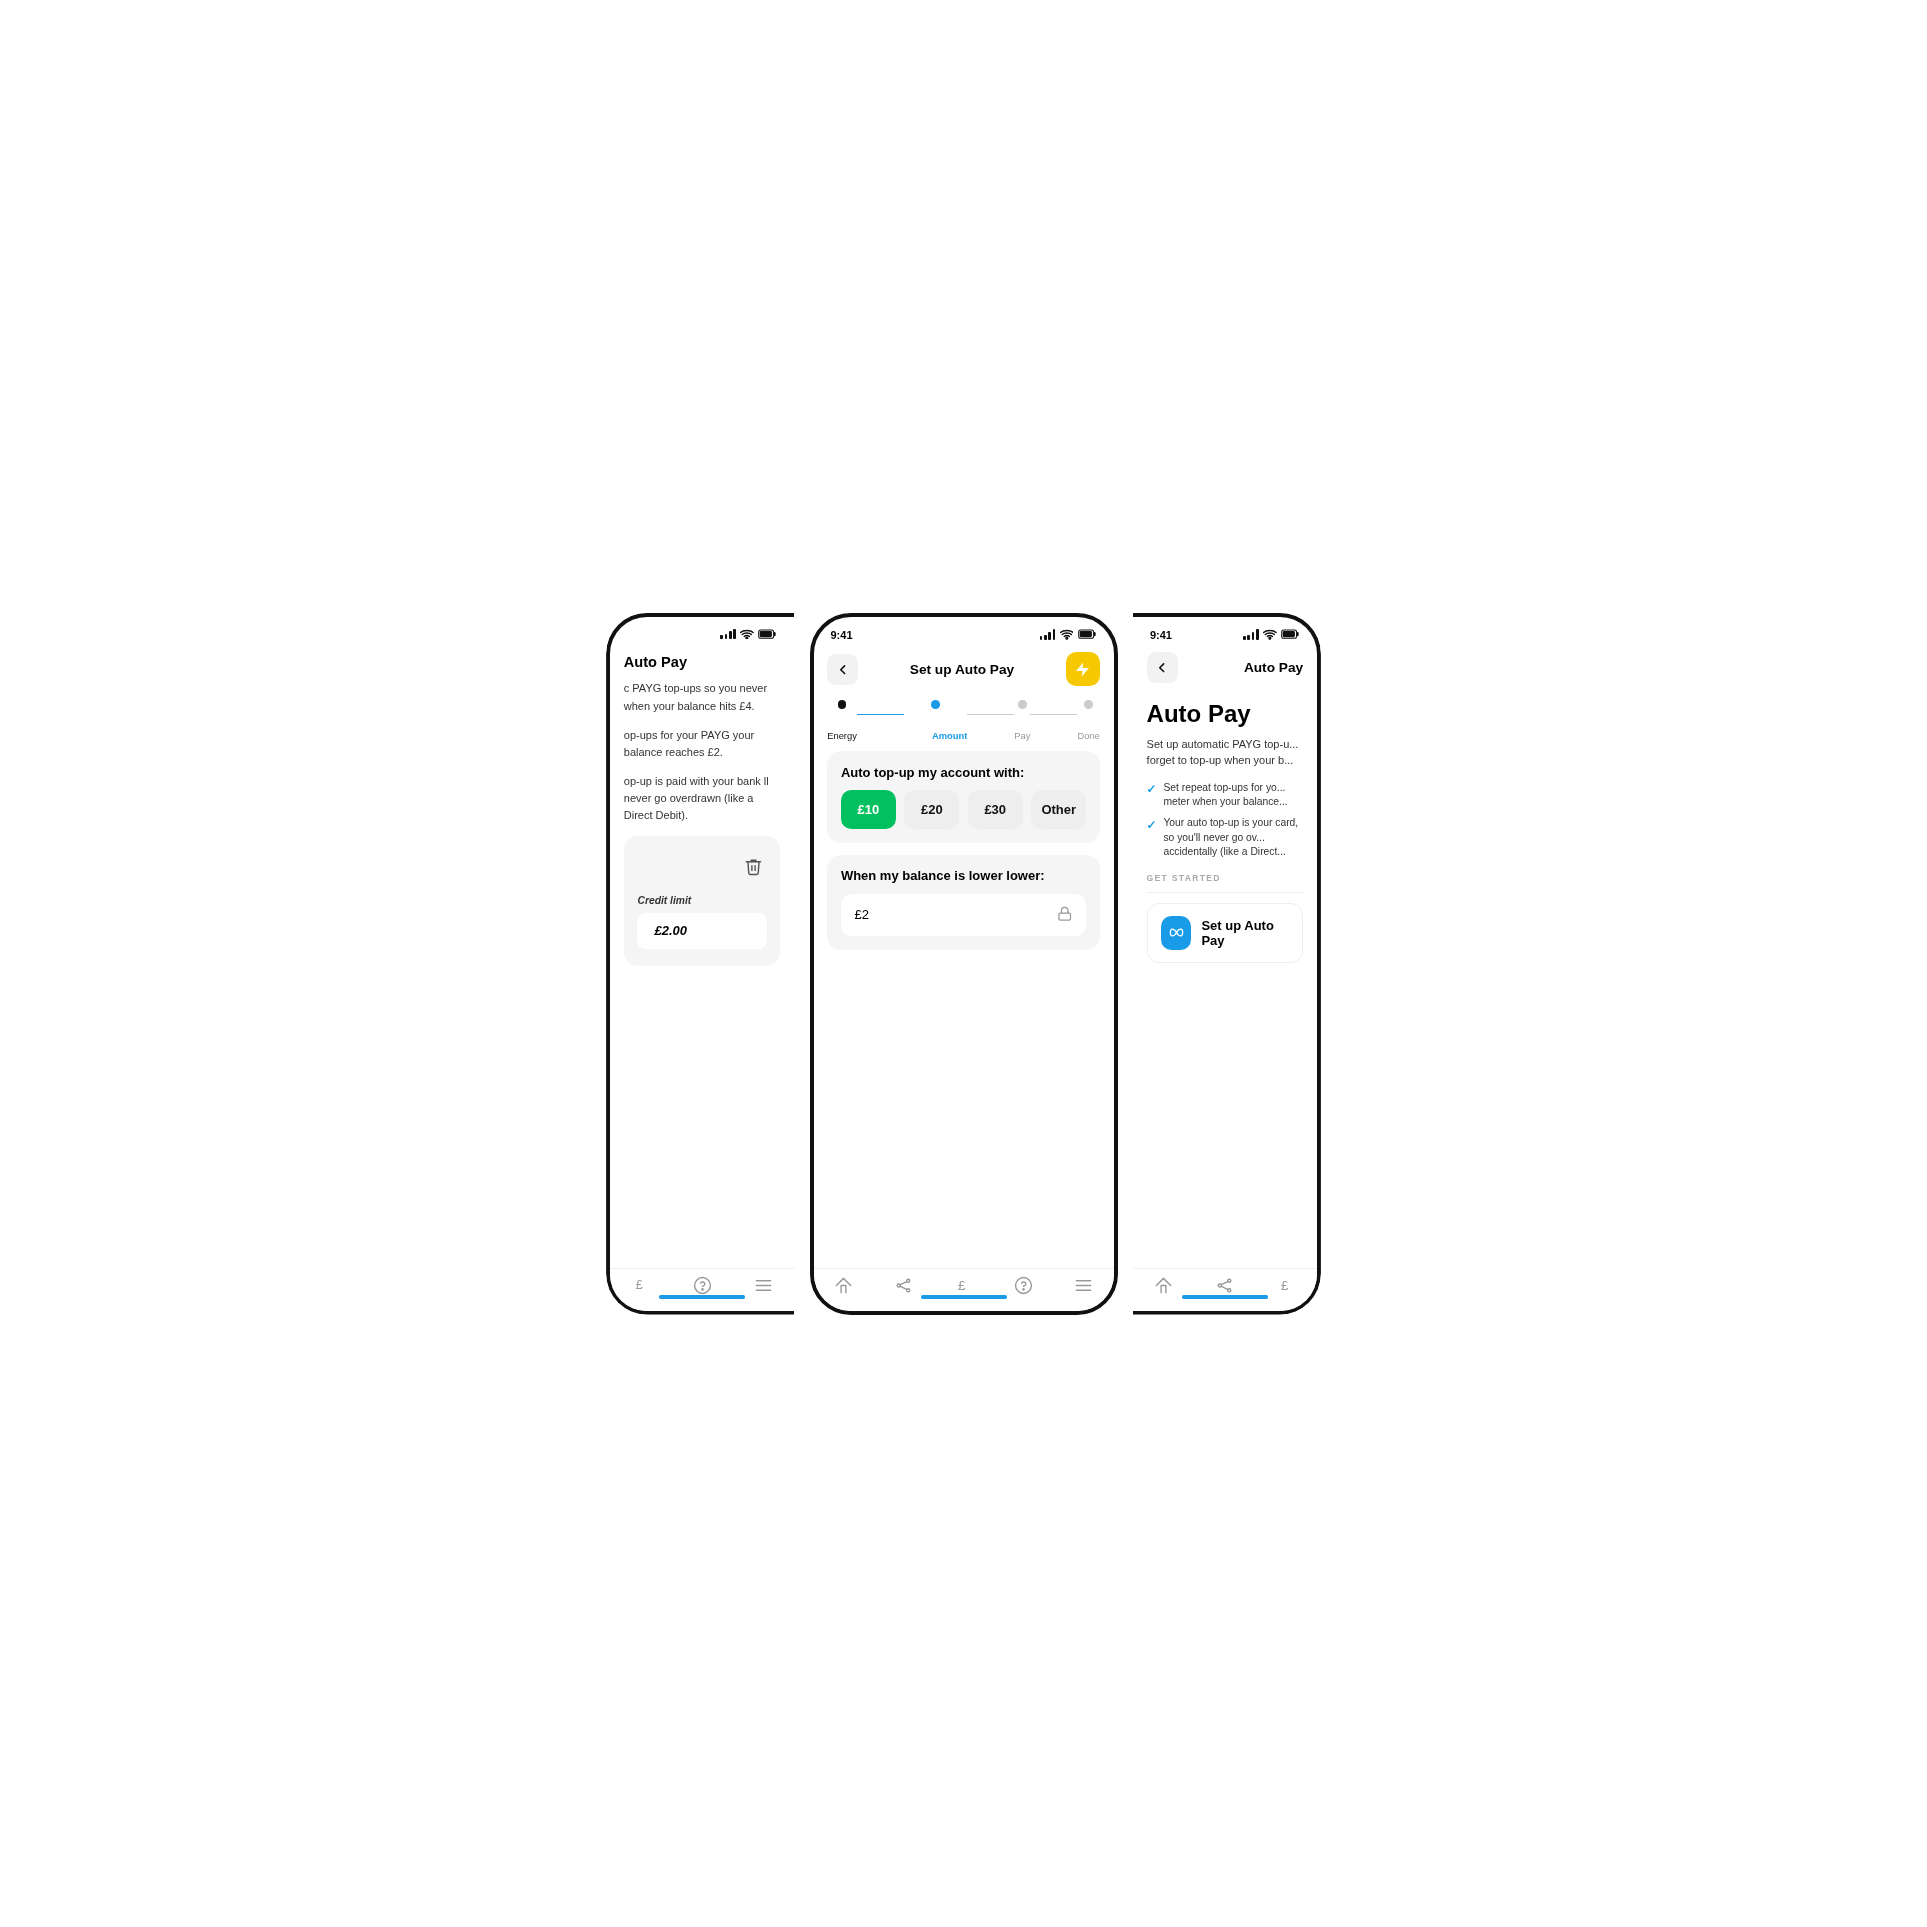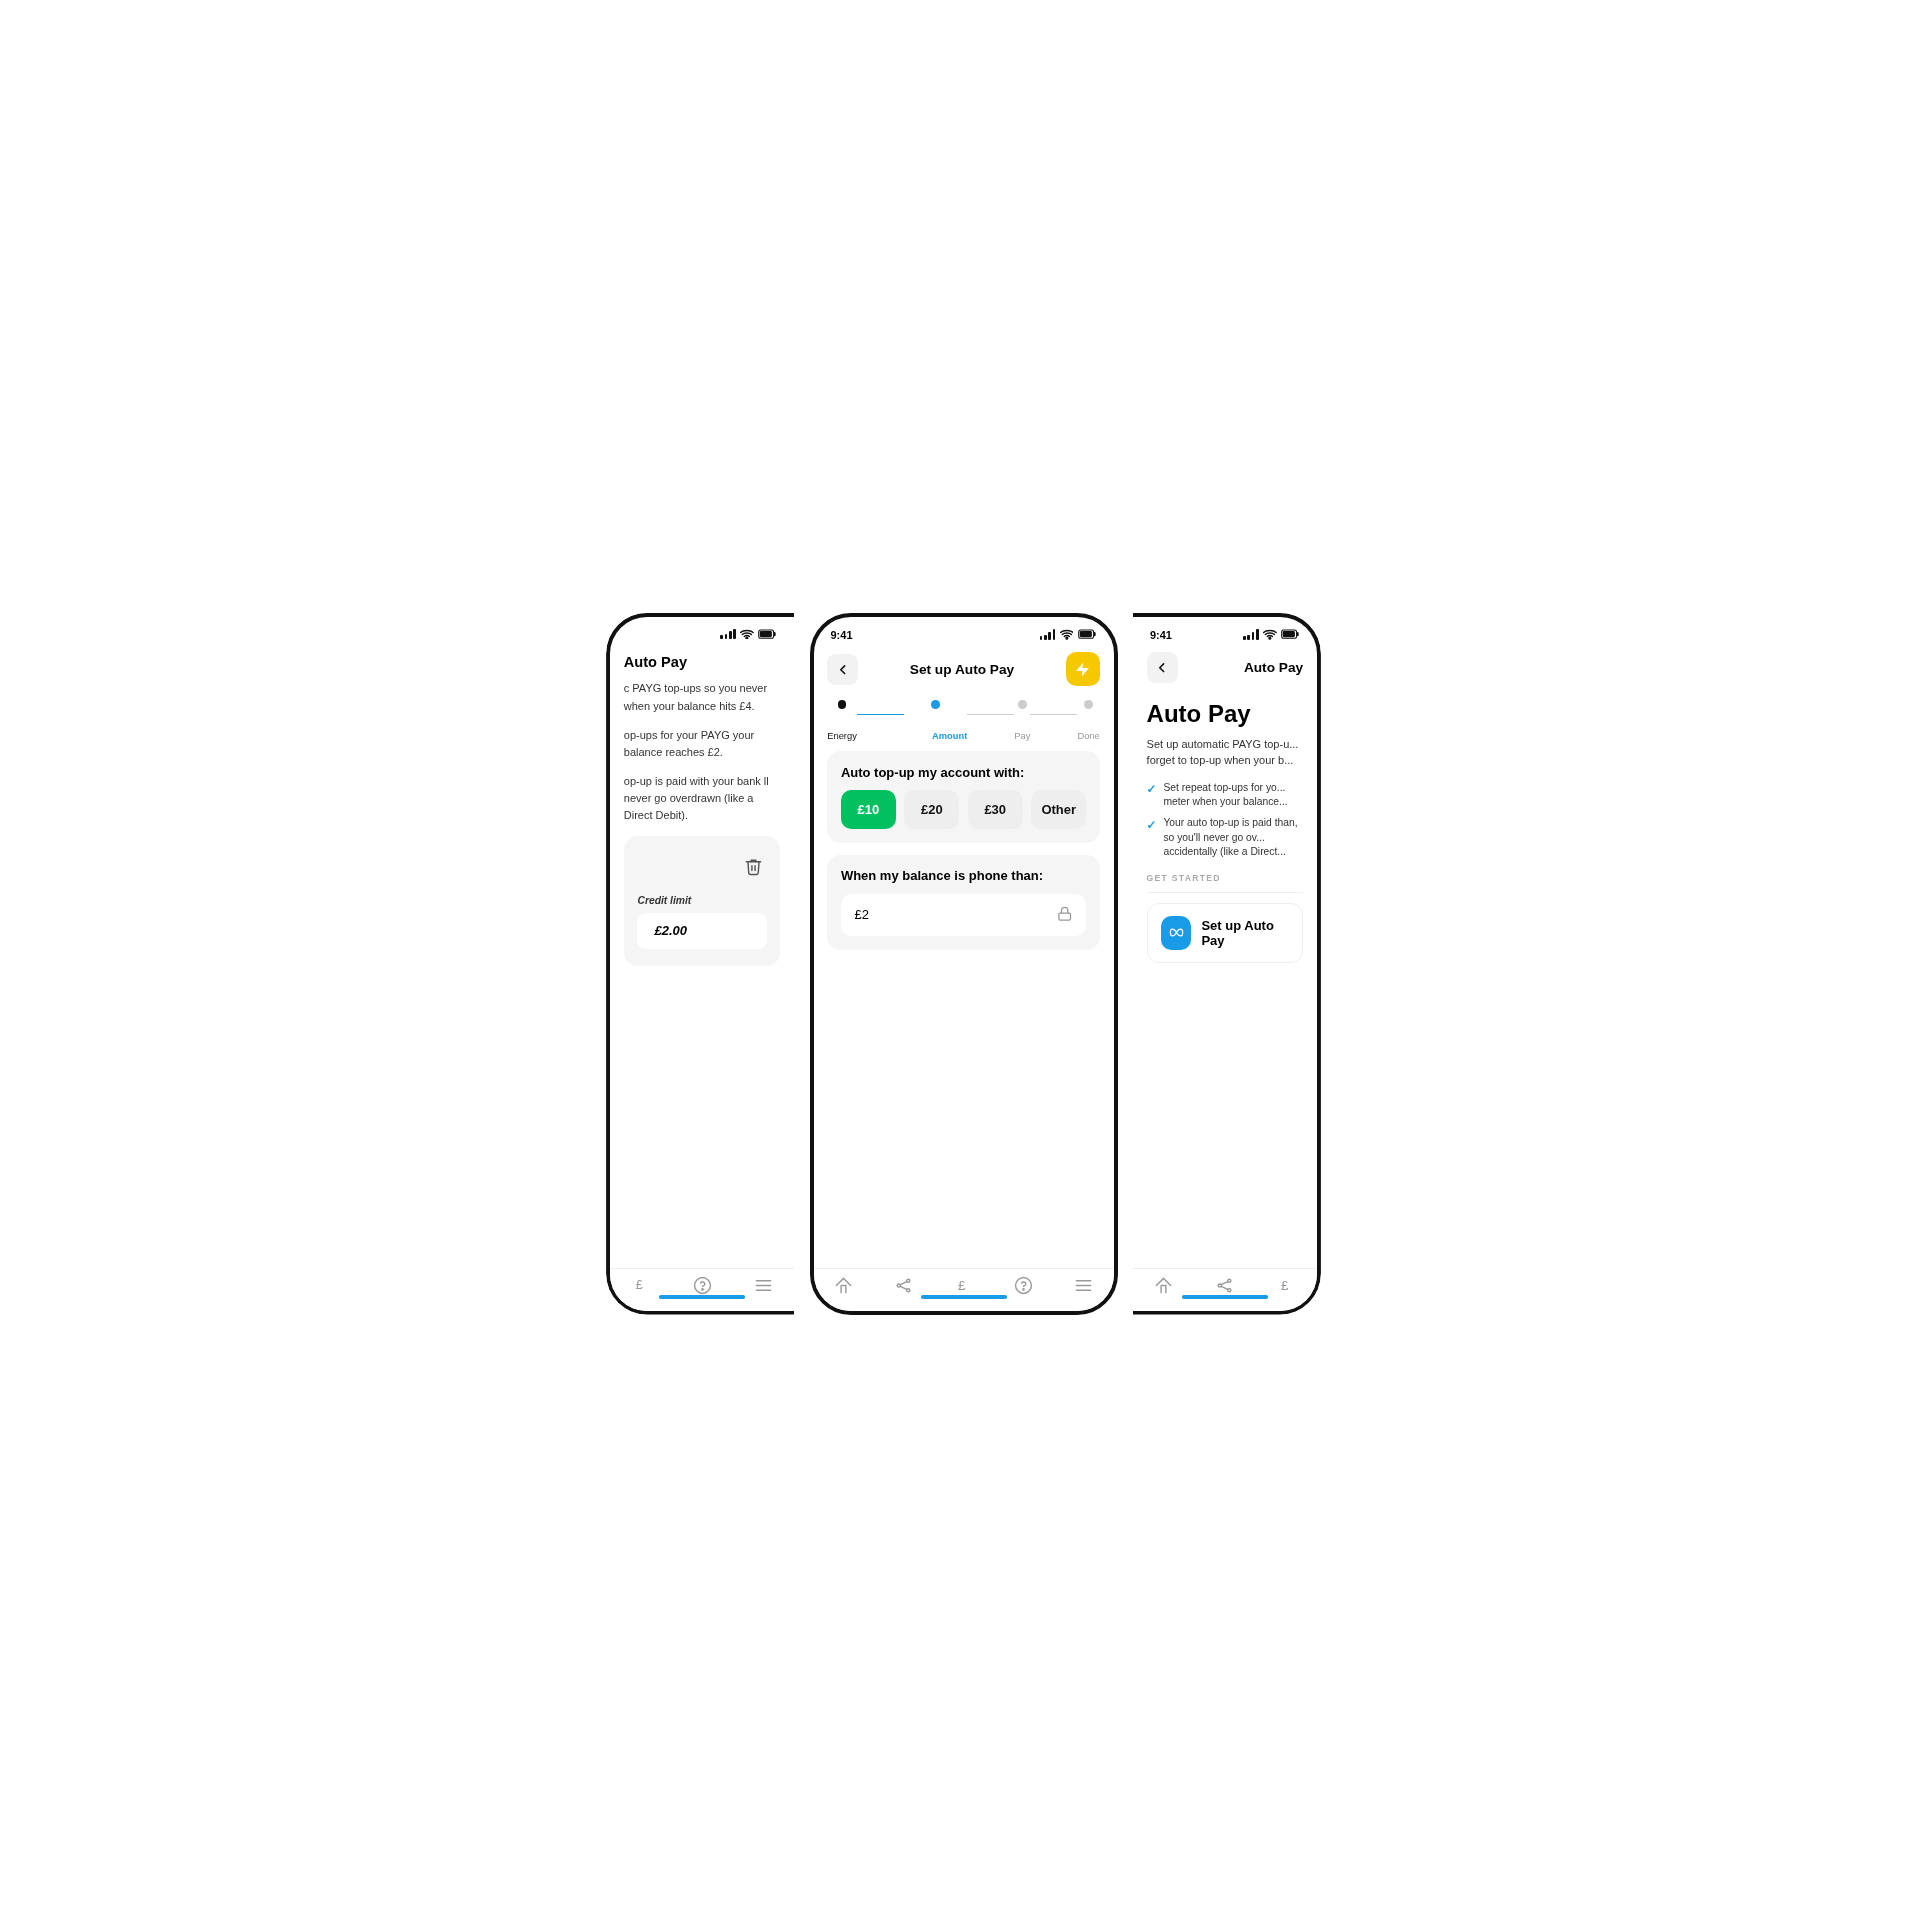--- a/index.html
+++ b/index.html
@@ -397,21 +397,21 @@
         <div class="card-title">Auto top-up my account with:</div>
         <div class="amount-buttons">
           <button class="amount-btn selected">£10</button>
           <button class="amount-btn">£20</button>
           <button class="amount-btn">£30</button>
           <button class="amount-btn">Other</button>
         </div>
       </div>
 
       <div class="card">
-        <div class="card-title">When my balance is phone than:</div>
+        <div class="card-title">When my balance is lower lower:</div>
         <div class="balance-row">
           <span class="balance-val">£2</span>
           <div class="lock-icon">
             <svg width="15.4" height="15.4" viewBox="0 0 24 24" fill="none" stroke="#999" stroke-width="2" stroke-linecap="round" stroke-linejoin="round">
               <rect x="3" y="11" width="18" height="11" rx="2" ry="2"></rect>
               <path d="M7 11V7a5 5 0 0 1 10 0v4"></path>
             </svg>
           </div>
         </div>
       </div>
@@ -493,21 +493,21 @@
     <div class="right-content">
       <div class="auto-pay-title">Auto Pay</div>
       <div class="auto-pay-desc">Set up automatic PAYG top-u... forget to top-up when your b...</div>
       <div class="feature-list">
         <div class="feature-item">
           <span class="check-icon">✓</span>
           <span>Set repeat top-ups for yo... meter when your balance...</span>
         </div>
         <div class="feature-item">
           <span class="check-icon">✓</span>
-          <span>Your auto top-up is paid than, so you'll never go ov... accidentally (like a Direct...</span>
+          <span>Your auto top-up is your card, so you'll never go ov... accidentally (like a Direct...</span>
         </div>
       </div>
       <div class="get-started-label">GET STARTED</div>
       <div style="border-top: 0.9px solid #eee; margin-bottom: 10.3px;"></div>
       <div class="setup-btn">
         <div class="setup-btn-icon">
           <svg width="19" height="12" viewBox="0 0 40 24" fill="none" stroke="#fff" stroke-width="3" stroke-linecap="round">
             <path d="M20 12C20 12 16 4 10 4C4 4 4 20 10 20C16 20 20 12 20 12Z"></path>
             <path d="M20 12C20 12 24 20 30 20C36 20 36 4 30 4C24 4 20 12 20 12Z"></path>
           </svg>

